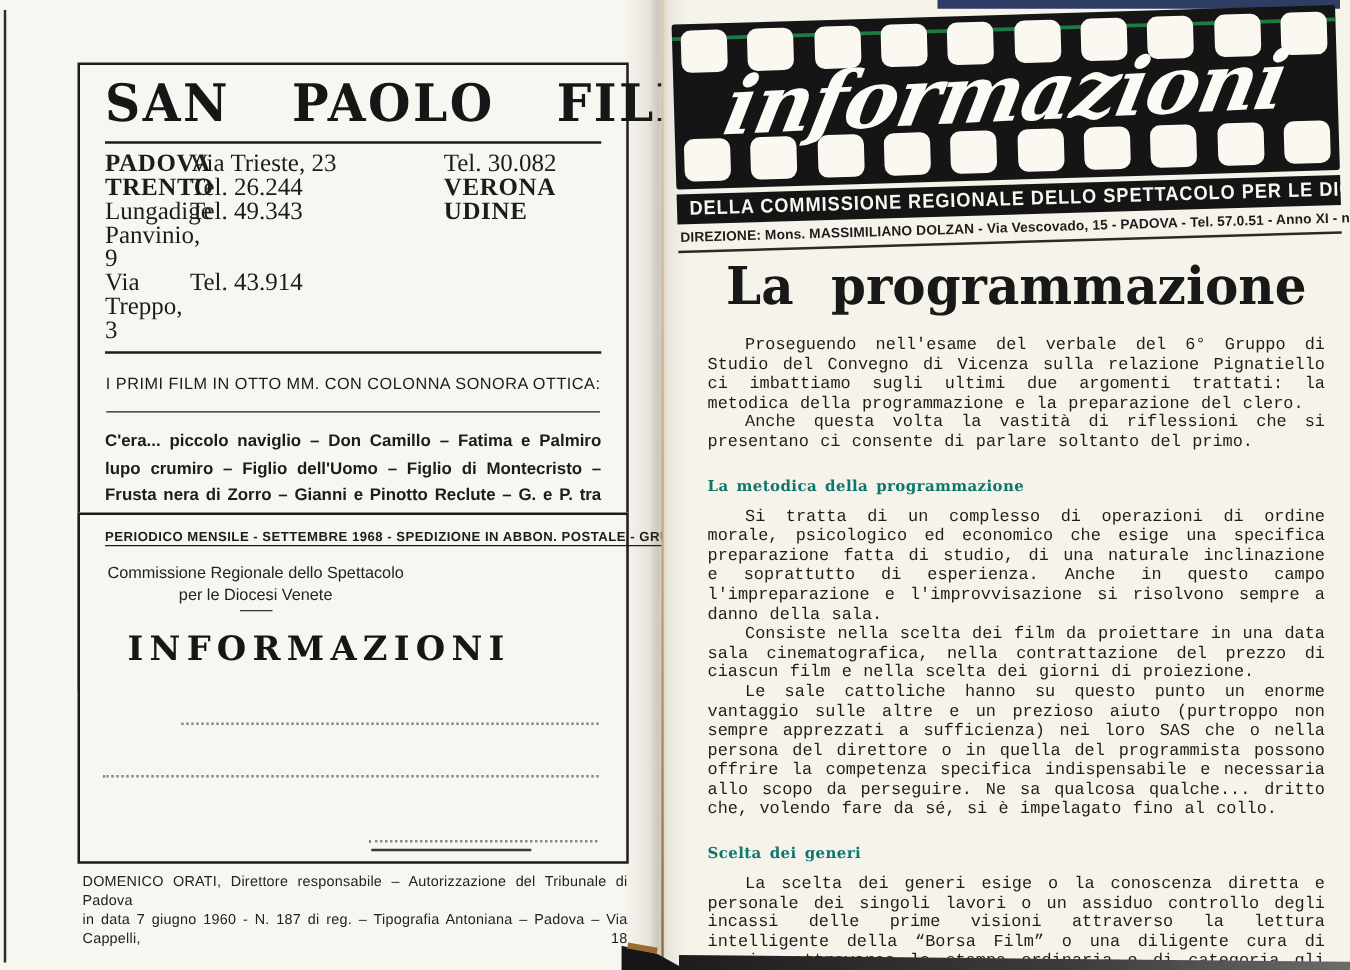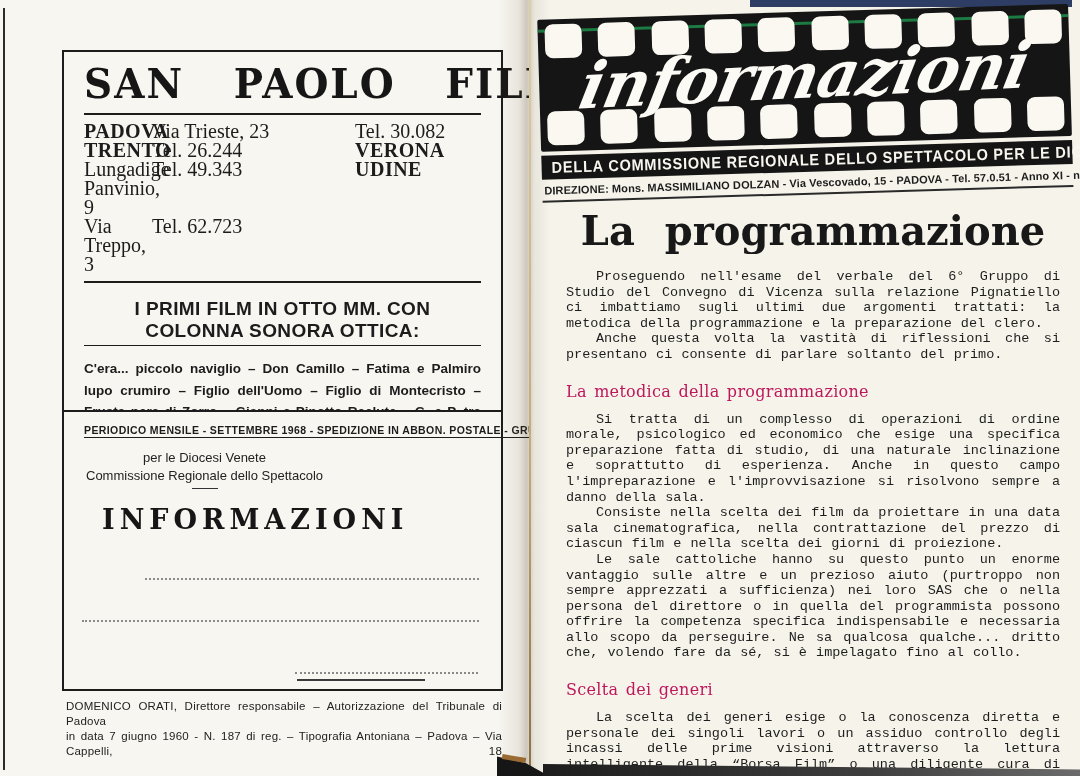--- a/index.html
+++ b/index.html
@@ -23,22 +23,22 @@
   .ad-box { position:absolute; left:62px; top:50px; width:441px;
     border:2px solid #1c1c1c; padding:8px 20px 14px 20px; background:#f8f6f1; }
   .ad-title { font-family:"DejaVu Serif","Liberation Serif",serif; font-weight:bold;
     font-size:39px; letter-spacing:2px; word-spacing:34px; white-space:nowrap;
     text-align:center; transform:scaleY(1.06); color:#161616; }
   .ad-rule { border-top:2px solid #1c1c1c; margin:7px 0; }
   .office-grid { display:grid; grid-template-columns:68px 203px 1fr; row-gap:0;
     font-family:"Liberation Serif",serif; font-size:20px; line-height:19px; }
   .office-grid .city { font-weight:bold; letter-spacing:.5px; }
   .films-heading-wrap { text-align:center; margin-top:15px; }
-  .films-heading { display:inline-block; font-weight:bold; font-size:19px; letter-spacing:.4px;
-    border-bottom:1.5px solid #1c1c1c; padding-bottom:3px; }
+  .films-heading { display:inline-block; font-weight:normal; font-size:13px; letter-spacing:.4px;
+    border-bottom:1.5px solid #1c1c1c; padding-bottom:15px; }
   .films-list { margin-top:12px; font-weight:bold; font-size:13.5px; line-height:21.5px;
     text-align:justify; word-spacing:1.5px; }
 
   .sub-box { position:absolute; left:62px; top:410px; width:441px; height:281px;
     border:2px solid #1c1c1c; padding:12px 20px; background:#f8f6f1; }
   .periodico-line { font-weight:bold; font-size:10.5px; letter-spacing:.4px;
     text-decoration:underline; text-underline-offset:3px; white-space:nowrap; }
   .org-block { margin-top:13px; margin-left:2px; width:max-content; text-align:center;
     font-size:13px; line-height:18px; color:#222; }
   .org-underline { width:26px; border-top:1.5px solid #333; margin:3px auto 0 auto; }
@@ -76,22 +76,22 @@
     color:#1d1d1d; text-align:justify; text-align-last:justify; white-space:nowrap; }
   .direzione-rule { margin-top:4px; border-top:2px solid #2a2a2a; }
 
   
   .article { position:absolute; left:566px; top:206px; width:494px;
     font-family:"DejaVu Serif","Liberation Serif",serif; color:#1e1e1e; }
   .article-title { text-align:center; font-weight:bold; font-size:40px; word-spacing:16px;
     color:#181818; margin-bottom:16px; transform:scaleY(1.04); }
   .article p { font-size:13.5px; line-height:15.6px; text-align:justify; text-indent:30px;
     word-spacing:1px; margin:0;font-family:Liberation Mono, monospace; }
-  .section-heading { font-weight:normal; font-size:16px; letter-spacing:.3px; word-spacing:2px;
-    margin:19px 0 11px 0; color:#be185d; }
+  .section-heading { font-weight:bold; font-size:12px; letter-spacing:.3px; word-spacing:2px;
+    margin:19px 0 11px 0; color:#0f766e; }
 
   
   .corner-wedge { position:absolute; left:497px; top:750px; width:52px; height:26px; background:#161616;
     clip-path:polygon(0 25%, 55% 50%, 100% 100%, 0 100%); }
   .corner-accent { position:absolute; left:502px; top:756px; width:24px; height:5px; background:#9a6a33;
     transform:rotate(10deg); }
   .bottom-shadow { position:absolute; left:543px; top:764px; width:537px; height:12px;
     background:linear-gradient(to right,#1d1d1d,#3d3d3d 60%,#6b6b6b);
     clip-path:polygon(0 0, 100% 45%, 100% 100%, 0 100%); }
 </style>
@@ -108,34 +108,34 @@
       <div class="city">PADOVA</div>
       <div class="addr">Via Trieste, 23</div>
       <div class="tel">Tel. 30.082</div>
       <div class="city">TRENTO</div>
       <div class="tel">Tel. 26.244</div>
       <div class="city">VERONA</div>
       <div class="addr">Lungadige Panvinio, 9</div>
       <div class="tel">Tel. 49.343</div>
       <div class="city">UDINE</div>
       <div class="addr">Via Treppo, 3</div>
-      <div class="tel">Tel. 62.723</div>
+      <div class="tel">Tel. 43.914</div>
     </div>
     <div class="ad-rule"></div>
     <div class="films-heading-wrap">
       <span class="films-heading">I PRIMI FILM IN OTTO MM. CON COLONNA SONORA OTTICA:</span>
     </div>
     <div class="films-list">C'era... piccolo naviglio – Don Camillo – Fatima e Palmiro lupo crumiro – Figlio dell'Uomo – Figlio di Montecristo – Frusta nera di Zorro – Gianni e Pinotto Reclute – G. e P. tra i cow boys – Lui... e l'altro – Maschera di Zorro – Natale nel bosco – Nel paese delle meraviglie – Pallina magica e il ragazzo che fermò il Niagara – Parata dell'allegria – Patriarchi – Per qualche topolino in più – Squadra infernale – Storia di Ruth – Strada – 11 cortometraggi sui Comandamenti.</div>
   </div>
 
   <div class="sub-box">
     <div class="periodico-line">PERIODICO MENSILE - SETTEMBRE 1968 - SPEDIZIONE IN ABBON. POSTALE - GRUPPO III°</div>
     <div class="org-block">
+      <div>Commissione Regionale dello Spettacolo</div>
       <div>per le Diocesi Venete</div>
-      <div>Commissione Regionale dello Spettacolo</div>
       <div class="org-underline"></div>
     </div>
     <div class="masthead-informazioni">INFORMAZIONI</div>
     <div class="dotline dotline-1"></div>
     <div class="dotline dotline-2"></div>
     <div class="dotline dotline-3"></div>
     <div class="sigline"></div>
   </div>
 
   <div class="imprint">

